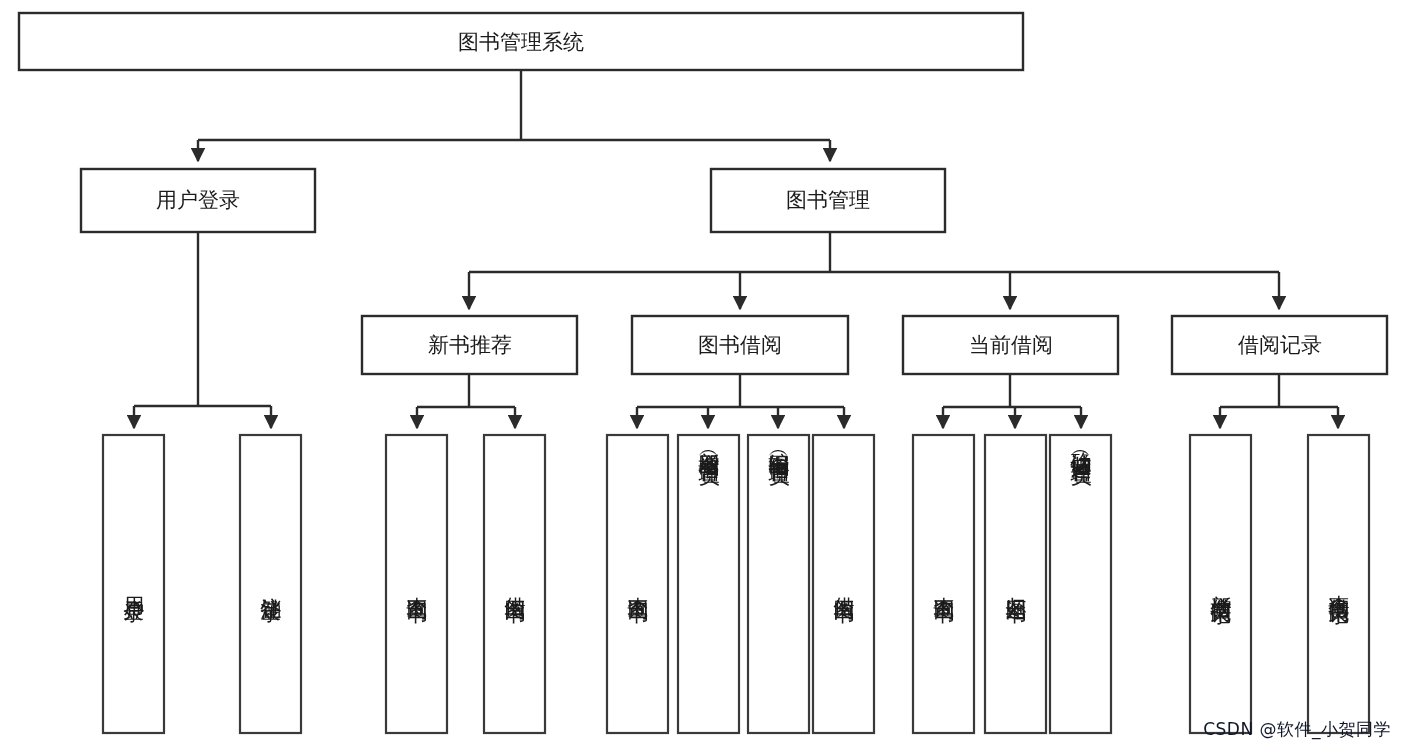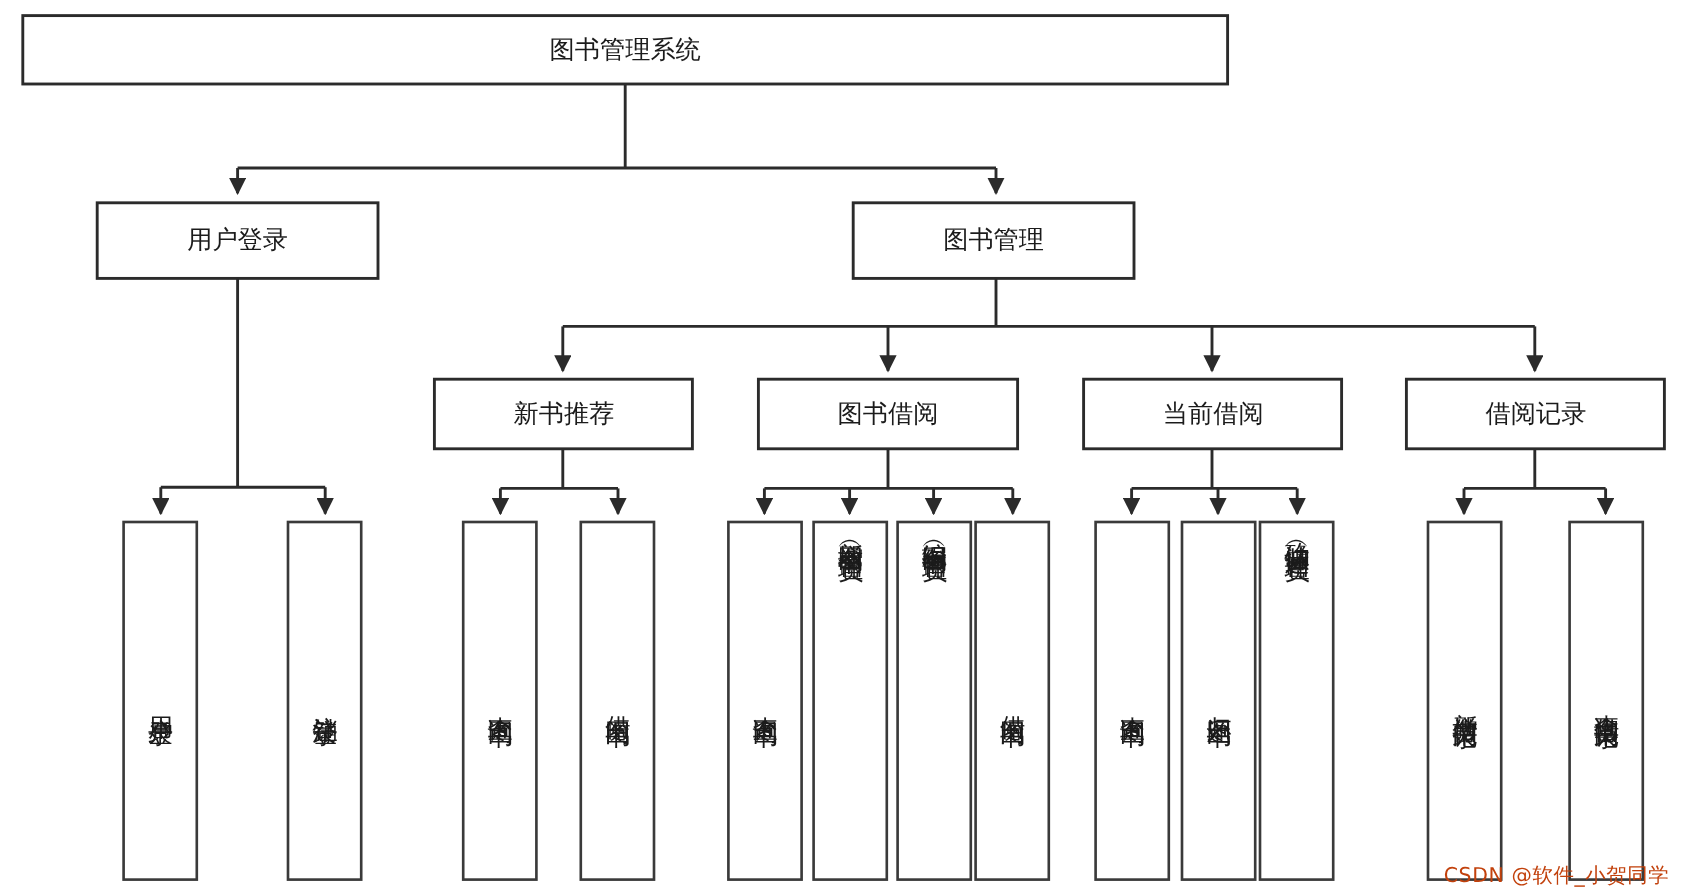--- a/index.html
+++ b/index.html
@@ -68,21 +68,21 @@
     color: #1b1b1b;
     white-space: nowrap;
     text-align: center;
   }
   .watermark {
     position: absolute;
     right: 14px;
     bottom: 6px;
     font-family: "DejaVu Sans", "Liberation Sans", sans-serif;
     font-size: 17px;
-    color: #c2410c;
+    color: #0f172a;
     letter-spacing: 0.5px;
     white-space: nowrap;
   }
 </style>
 </head>
 <body>
 
 <div id="diagram-root">
 
   <svg id="flow-svg" viewBox="0 0 1405 747" xmlns="http://www.w3.org/2000/svg">

